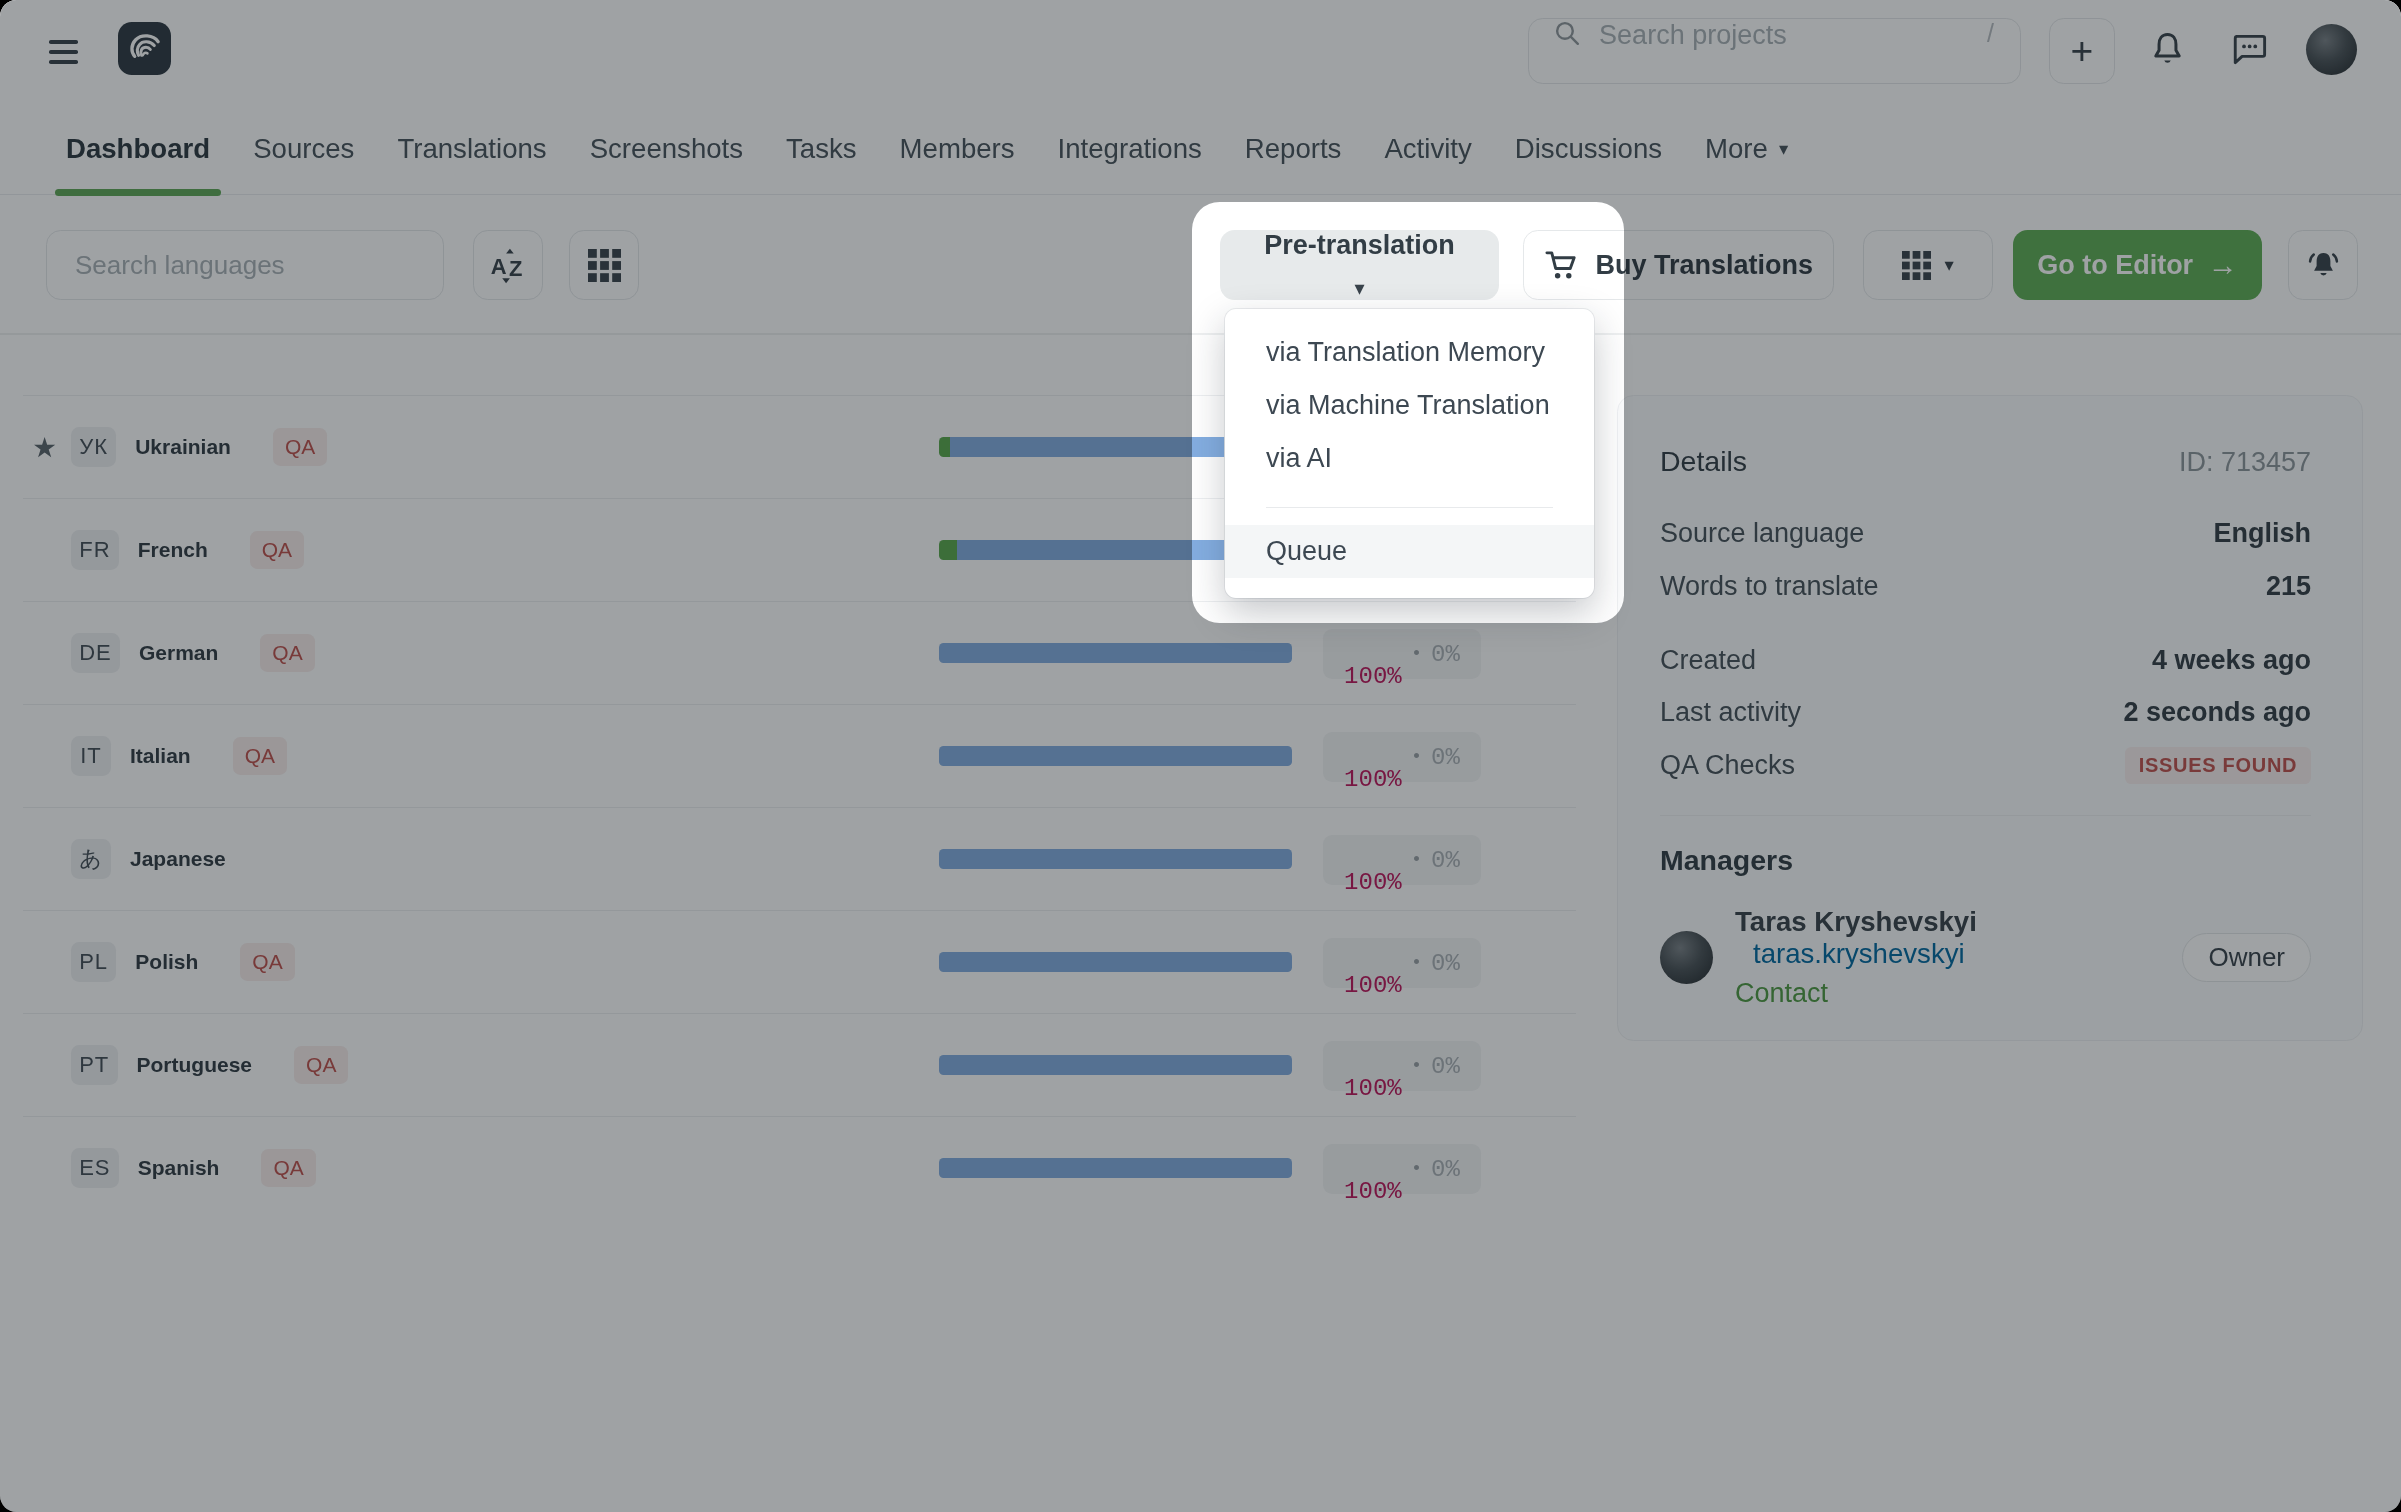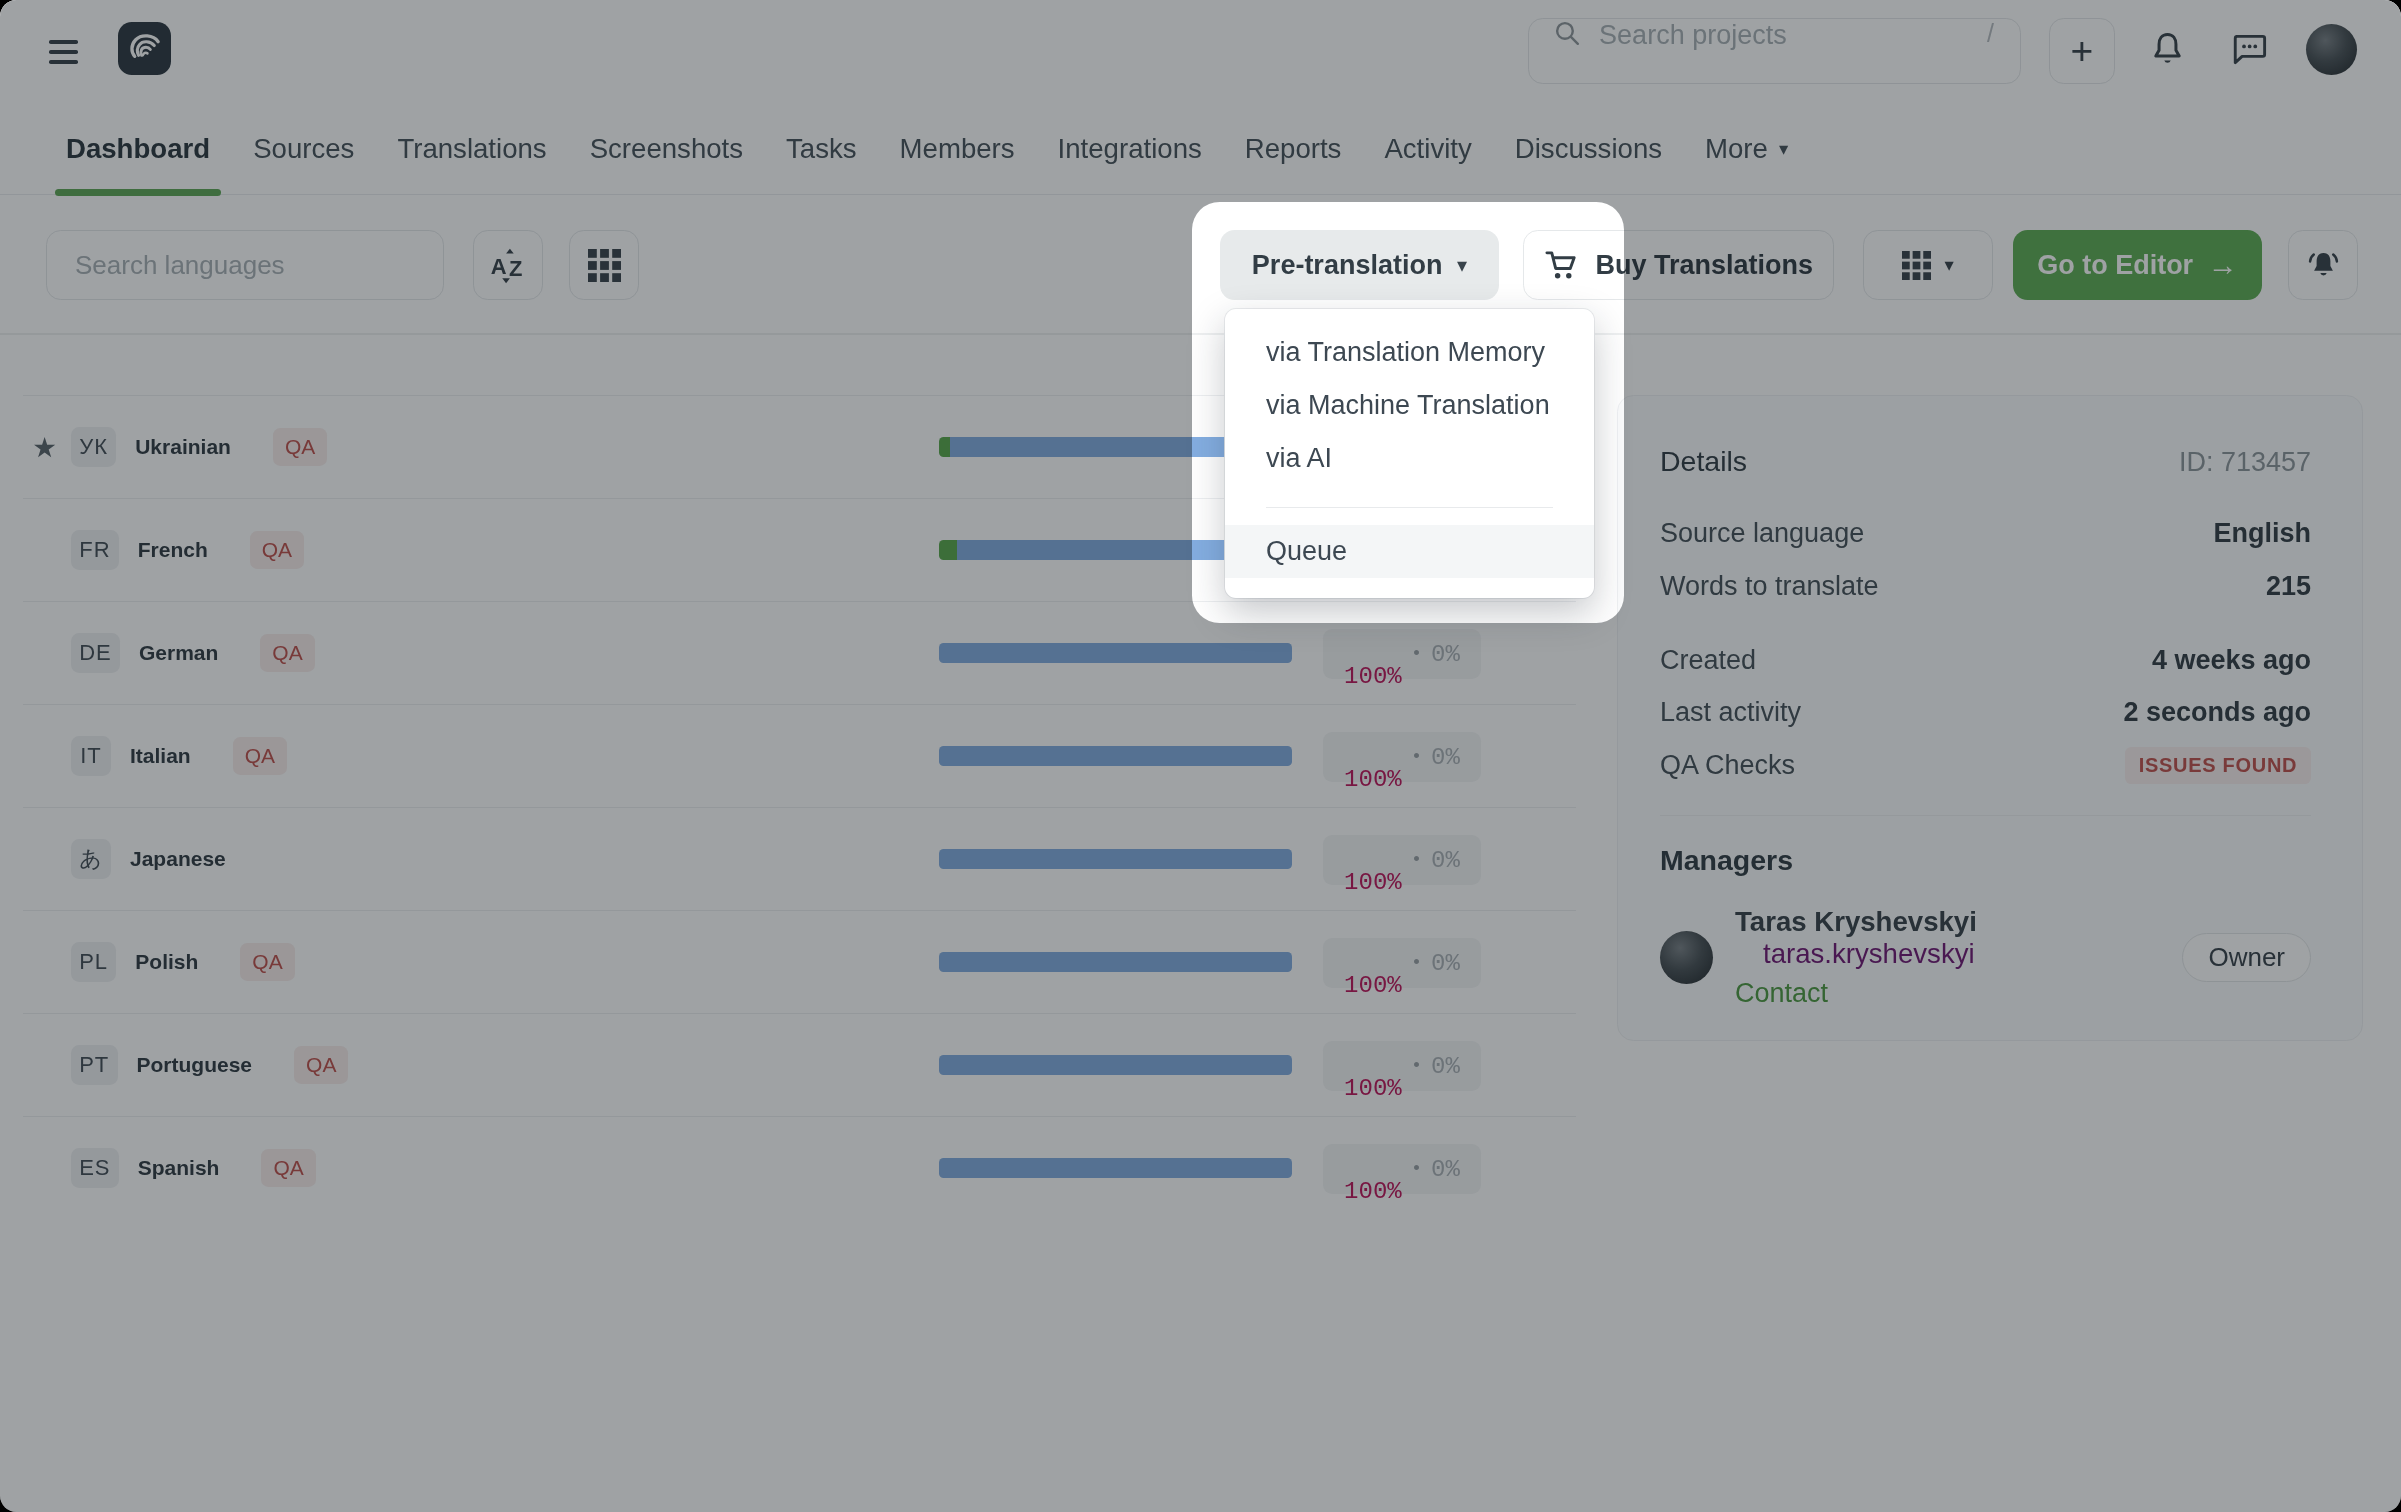--- a/index.html
+++ b/index.html
@@ -31,21 +31,21 @@
 
   
   .toolbar-border{position:absolute;top:333px;left:0;right:0;height:1.8px;background:#eef0f1;}
   .tctrl{position:absolute;top:230px;height:70px;box-sizing:border-box;border-radius:14.7px;display:flex;align-items:center;justify-content:center;color:#39434b;background:#fff;}
   .bordered{border:1.8px solid #e5e8ea;cursor:pointer;}
   .lang-search{left:46px;width:398px;border:1.8px solid #e5e8ea;justify-content:flex-start;}
   .lang-search input{border:0;outline:0;background:transparent;font-size:26px;color:#39434b;margin-left:26px;width:331px;font-family:inherit;}
   .lang-search input::placeholder{color:#a9b1b6;}
   .az-btn{left:473px;width:70px;}
   .grid-btn{left:569px;width:70px;}
-  .pretrans-btn{left:1220px;width:279px;background:#e7eaeb;border-radius:14.7px;gap:14.7px;font-size:27px;font-weight:600;color:#323d45;cursor:pointer;}
+  .pretrans-btn{left:1220px;width:279px;background:#e7eaeb;border-radius:14.7px;gap:14.7px;font-size:27px;font-weight:600;color:#323d45;cursor:pointer;flex-direction:column;}
   .pretrans-btn .caret{font-size:20px;color:#39434b;}
   .buy-btn{left:1523px;width:311px;gap:16.5px;font-size:27px;font-weight:600;color:#323d45;}
   .griddd-btn{left:1863px;width:130px;gap:13px;}
   .griddd-btn .caret{font-size:18.4px;color:#39434b;}
   .editor-btn{left:2013px;width:249px;background:#5fae55;color:#fff;font-size:27px;font-weight:600;gap:14.7px;border:0;cursor:pointer;}
   .editor-btn .arrow{font-size:30px;font-weight:400;}
   .bell-btn{left:2288px;width:70px;}
 
   
   .lang-list{position:absolute;left:23px;top:395px;width:1553px;}
@@ -70,21 +70,21 @@
   .dval{color:#343f47;font-weight:600;}
   .dbadge{background:#f8eeee;color:#c0534f;font-size:20px;font-weight:700;letter-spacing:0.7px;padding:7.3px 13.8px;border-radius:6.4px;}
   .dgroup2{margin-top:37px;}
   .dsection-divider{border-top:1.8px solid #eef0f2;margin:31px 0 27.6px;}
   .mtitle{font-size:28.5px;font-weight:700;color:#333e46;margin-bottom:29px;}
   .manager-row{display:flex;align-items:center;}
   .avatar.manager{width:53px;height:53px;flex:0 0 auto;}
   .minfo{margin-left:22px;}
   .mname-line{font-size:27.6px;}
   .mname{color:#39434b;font-weight:600;}
-  .musername{color:#701a75;margin-left:28px;font-weight:400;}
+  .musername{color:#0369a1;margin-left:18px;font-weight:400;}
   .mcontact{margin-top:8.3px;font-size:27px;color:#4f9a44;cursor:pointer;}
   .owner-pill{margin-left:auto;border:1.8px solid #e3e6e8;border-radius:918px;padding:8.3px 25px;font-size:26px;color:#39434b;background:#fff;}
 
   
   .spotlight{position:absolute;left:1192px;top:202px;width:432px;height:421px;border-radius:27.6px;box-shadow:0 0 0 3675px rgba(16,23,27,0.40);pointer-events:none;z-index:40;}
   .dropdown{position:absolute;left:1225px;top:309px;width:369px;padding:16.5px 0 20px;background:#fff;border-radius:11px;box-shadow:0 14.7px 37px rgba(26,36,46,0.25),0 0 0 0.9px #eceef0;z-index:50;box-sizing:border-box;}
   .dd-item{height:53px;display:flex;align-items:center;padding:0 41px;font-size:27px;color:#3d4852;cursor:pointer;}
   .dd-divider{height:1.8px;background:#e8eaec;margin:22px 41px 16.5px;}
   .dd-queue{height:53px;background:#f4f6f7;display:flex;align-items:center;padding:0 41px;font-size:27px;color:#3d4852;cursor:pointer;}
 </style>

